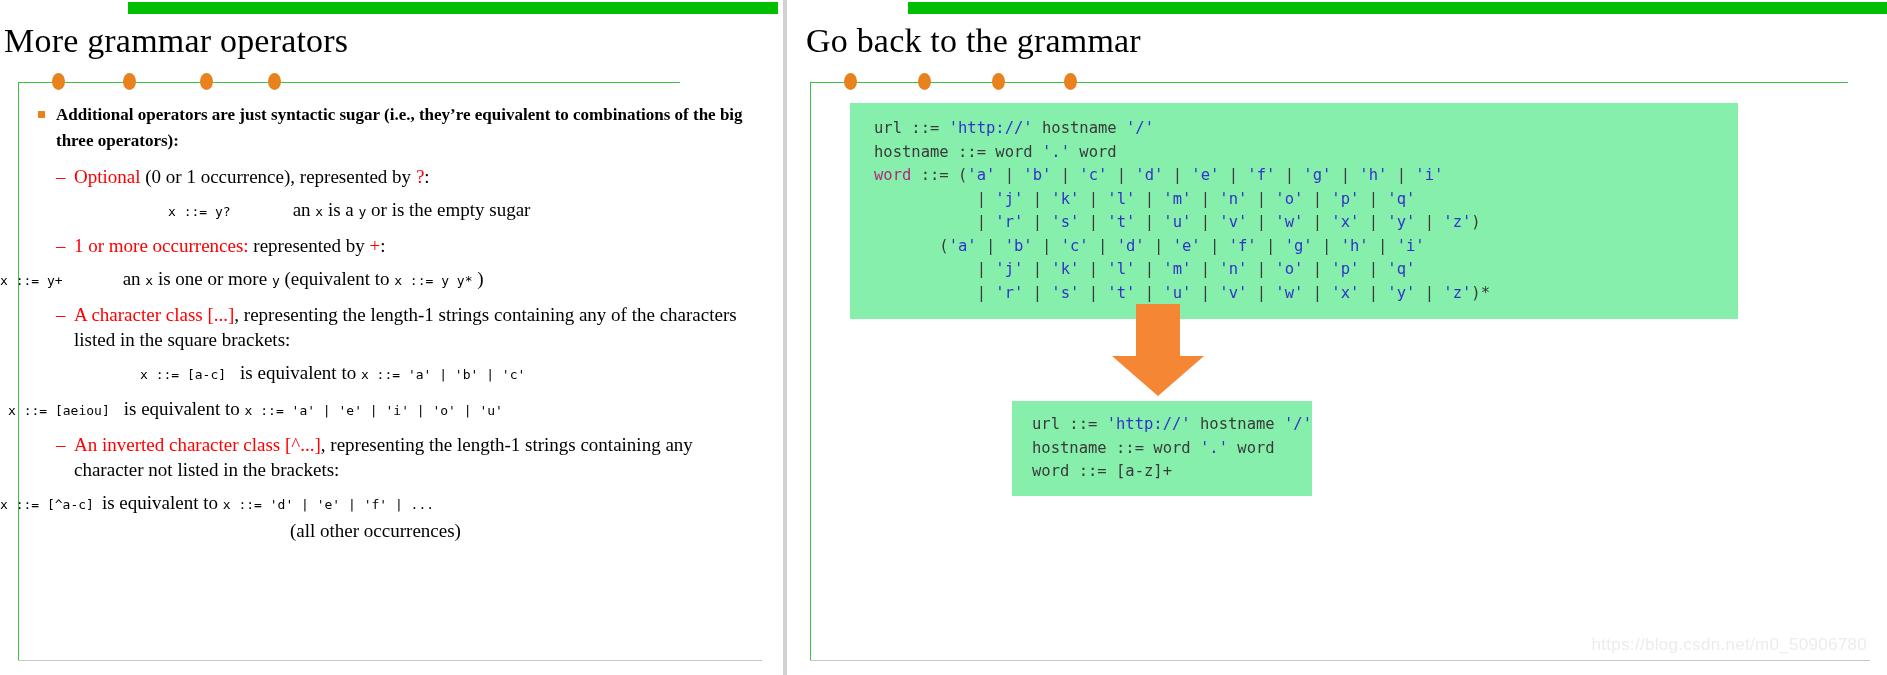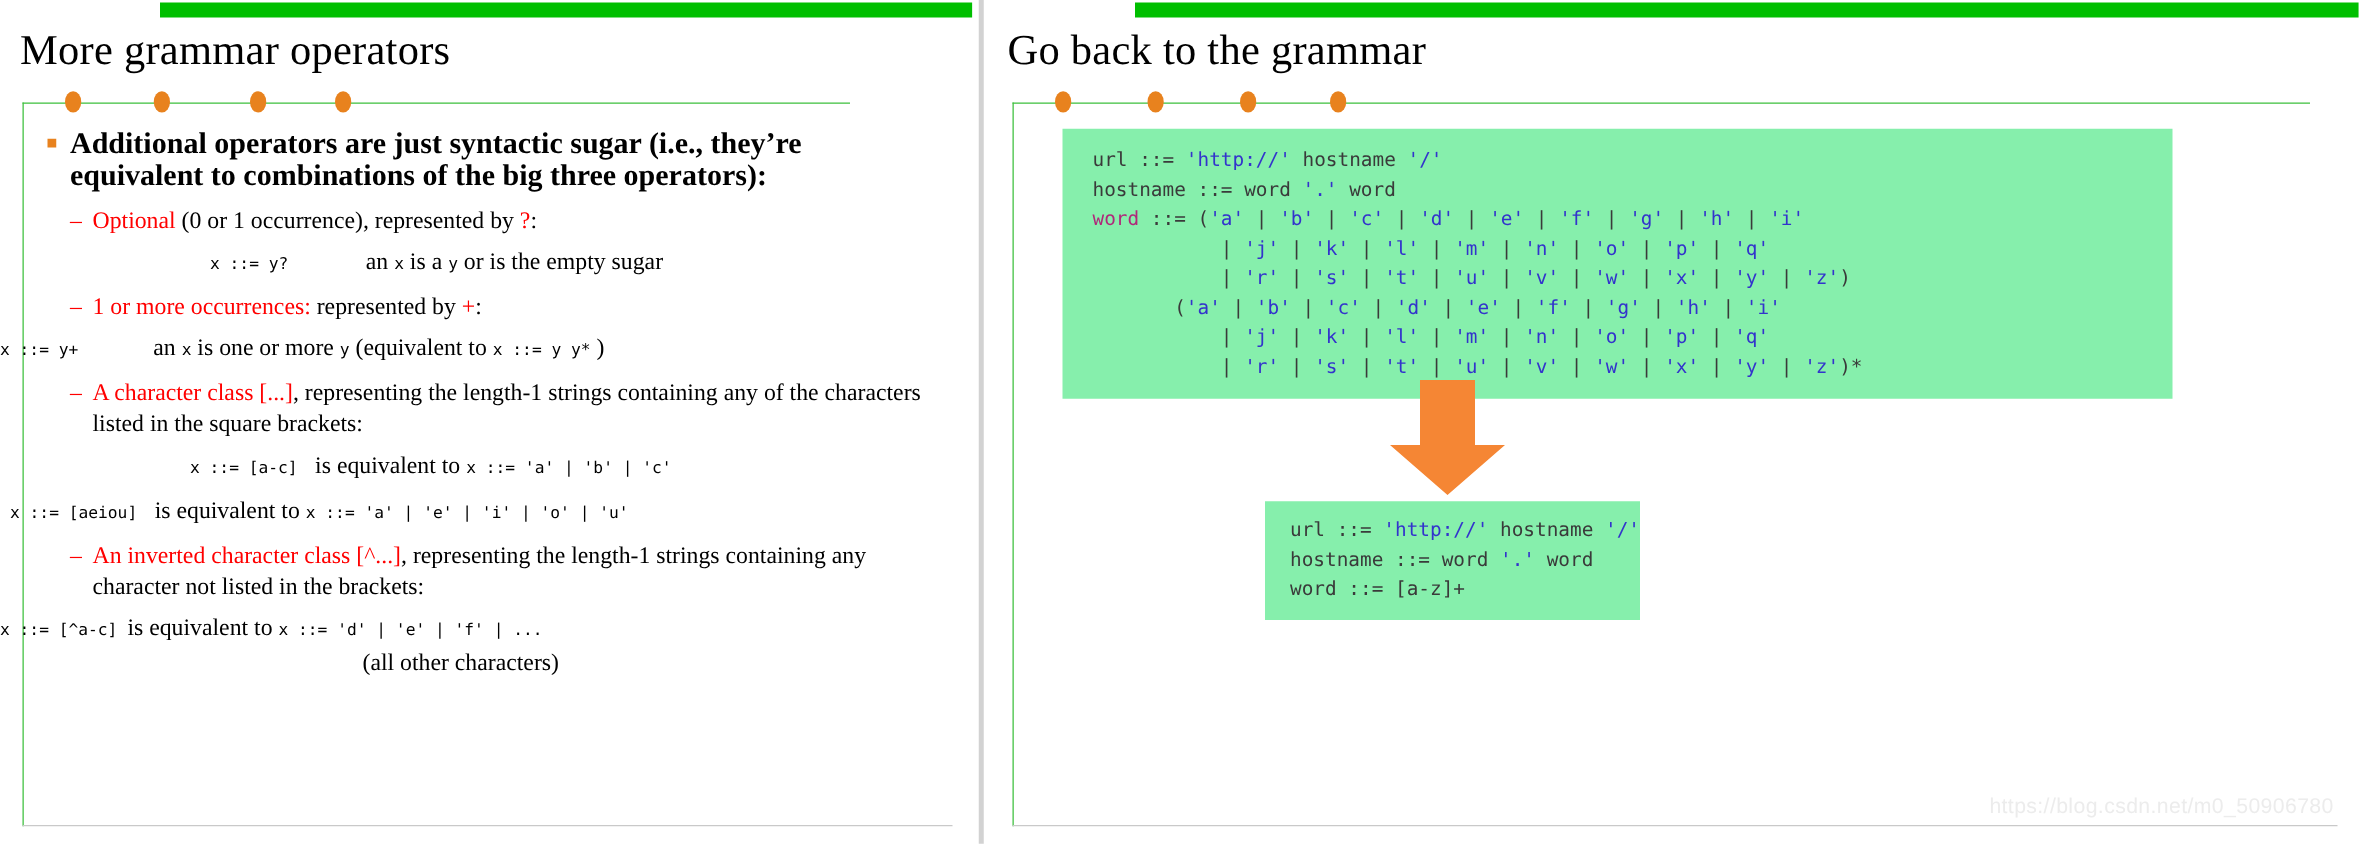--- a/index.html
+++ b/index.html
@@ -42,21 +42,21 @@
     top: 2px;
     height: 12px;
     background: #00bf00;
   }
   .slide-left .topbar  { left: 128px;  right: 0px; }
   .slide-right .topbar { left: 116px;  right: 0px; }
 
   
   .slide-title {
     position: absolute;
-    left: 16px;
+    left: 4px;
     top: 22px;
     font-size: 34px;
     font-family: "Liberation Serif", serif;
     color: #000000;
     font-weight: normal;
     letter-spacing: 0.2px;
     white-space: nowrap;
   }
   .slide-right .slide-title { left: 14px; }
 
@@ -102,21 +102,21 @@
     left: 0;
     top: 92px;
     width: 778px;
   }
   .lvl1 {
     position: relative;
     margin: 0 0 0 0;
     padding: 0 30px 0 56px;
     font-family: "Liberation Serif", serif;
     font-weight: bold;
-    font-size: 24px;
+    font-size: 17px;
     line-height: 26px;
     color: #000000;
   }
   .lvl1 .sq {
     position: absolute;
     left: 38px;
     top: 9px;
     width: 7px;
     height: 7px;
     background: #e8821e;
@@ -141,21 +141,21 @@
     letter-spacing: 0px;
   }
   .code-line {
     font-size: 19px;
     line-height: 26px;
     color: #000000;
     white-space: nowrap;
   }
   .ind-a { padding-left: 168px; }
   .ind-b { }
-  .ind-c { padding-left: 140px; margin-left: 12px; }
+  .ind-c { padding-left: 140px; }
   .ind-d { padding-left: 8px; }
   .ind-e { }
   .ind-f { padding-left: 290px; }
   .gap8  { height: 8px; }
   .gap10 { height: 10px; }
 
   
   .body-right { position: absolute; left: 0; top: 92px; width: 1095px; }
 
   .codebox {
@@ -286,21 +286,21 @@
         <span class="red">An inverted character class [^...]</span><span>, representing the length-1 strings containing any character not listed in the brackets:</span>
       </div>
 
       <div class="gap8"></div>
 
       <div class="code-line ind-e">
         <span class="mono">x ::= [^a-c]</span><span style="display:inline-block;width:8px;"></span><span>is equivalent to </span><span class="mono">x ::= 'd' | 'e' | 'f' | ...</span>
       </div>
 
       <div class="code-line ind-f">
-        <span>(all other characters)</span>
+        <span>(all other occurrences)</span>
       </div>
 
     </div>
   </div>
 
   <div class="gutter"></div>
 
   <div class="slide slide-right">
     <div class="topbar"></div>
     <div class="slide-title">Go back to the grammar</div>

